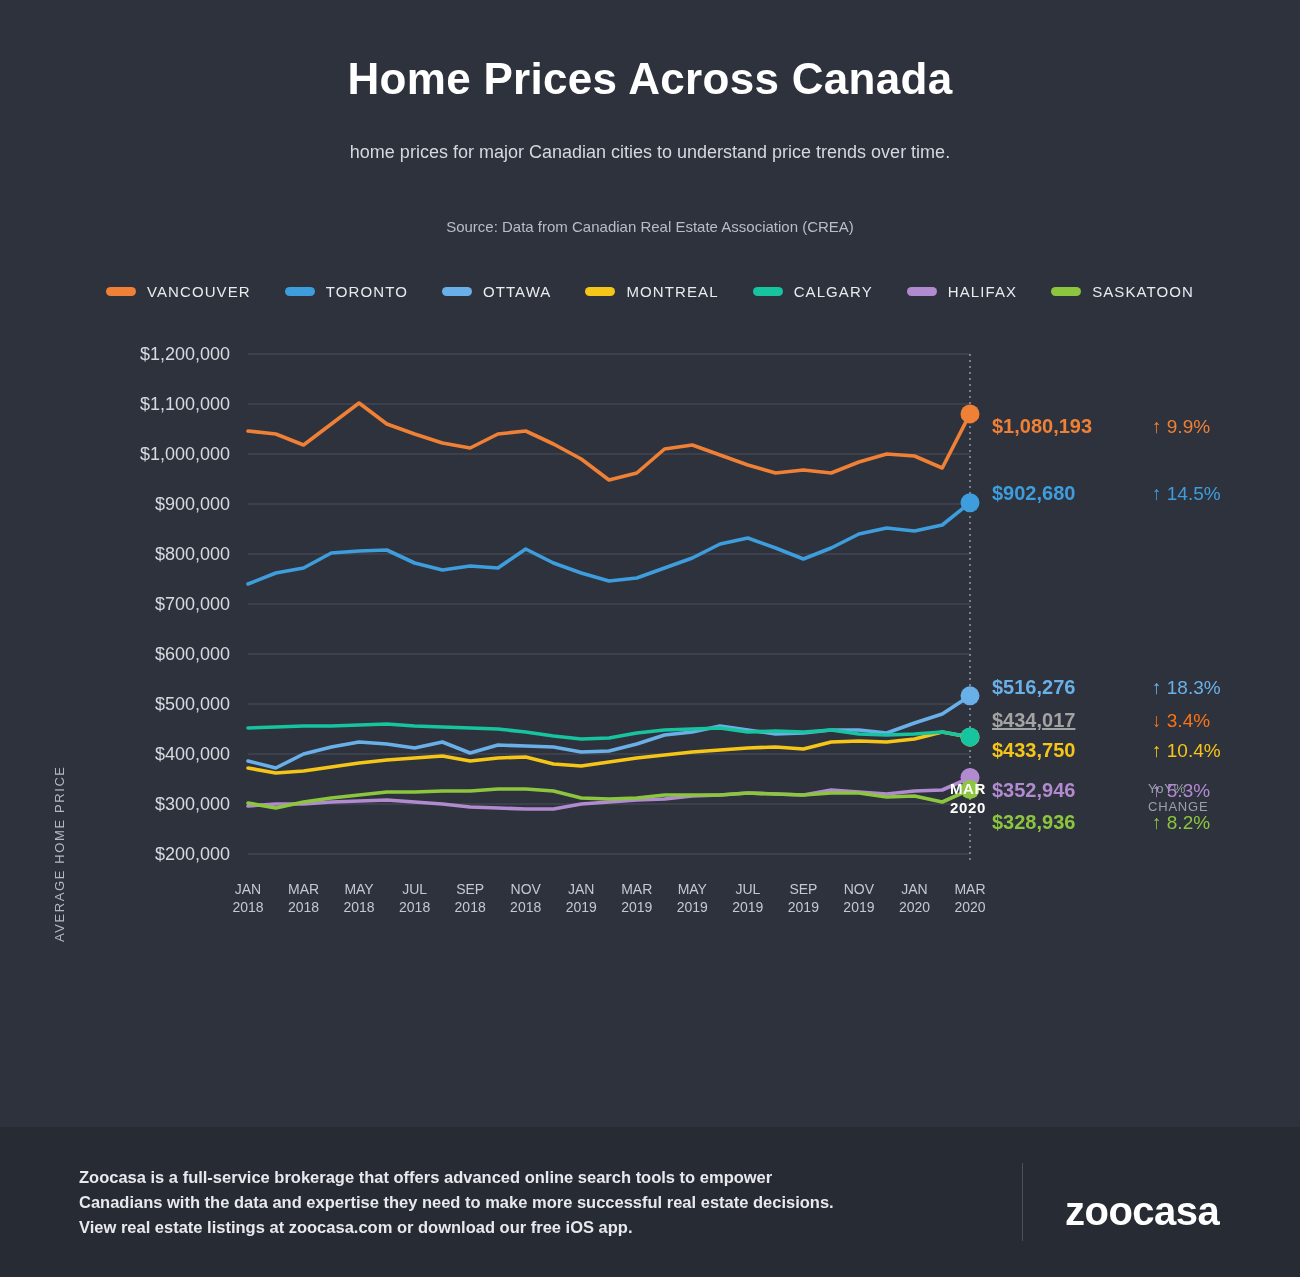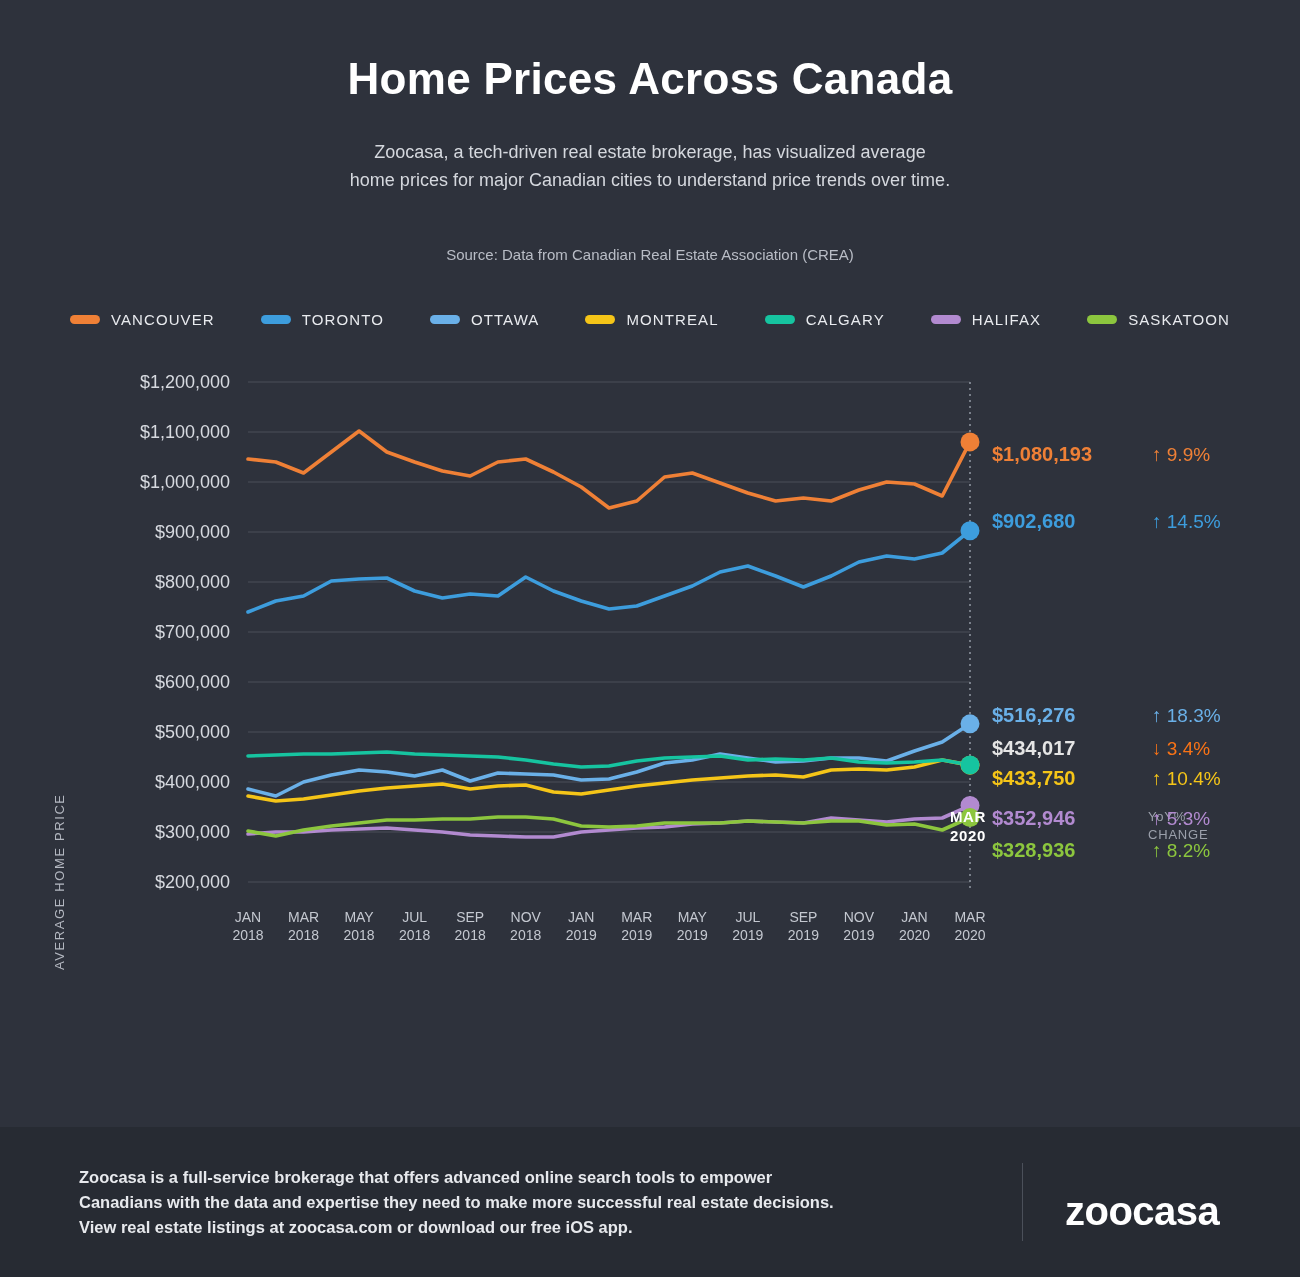--- a/index.html
+++ b/index.html
@@ -50,21 +50,21 @@
     font-size: 15px;
     color: #b9bdc6;
     margin-top: 52px;
   }
   
   .legend {
     display: flex;
     justify-content: center;
     align-items: center;
     margin-top: 48px;
-    gap: 12px;
+    gap: 0px;
   }
   .legend-item {
     display: flex;
     align-items: center;
     margin: 0 17px;
   }
   .legend-swatch {
     width: 30px;
     height: 9px;
     border-radius: 5px;
@@ -171,21 +171,20 @@
   }
 </style>
 </head>
 <body>
 
 <div class="page">
 
   <div class="header">
     <h1 class="title">Home Prices Across Canada</h1>
     <div class="desc">
-      <div>Zoocasa, a tech-driven real estate brokerage, has visualized average</div>
       <div>home prices for major Canadian cities to understand price trends over time.</div>
     </div>
     <div class="source">Source: Data from Canadian Real Estate Association (CREA)</div>
   </div>
 
   <div class="legend" id="legend">
       <div class="legend-item">
         <span class="legend-swatch" style="background: rgb(239, 128, 54);"></span>
         <span class="legend-label">VANCOUVER</span>
       </div>
@@ -294,21 +293,21 @@
     </div>
     <div id="value-labels">
         <div class="val-label" style="top: 91px; color: rgb(239, 128, 54);">$1,080,193</div>
         <div class="yoy-label" style="top: 92px; color: rgb(239, 128, 54);"><span>↑ </span><span>9.9%</span></div>
         <div class="val-label" style="top: 158px; color: rgb(61, 157, 221);">$902,680</div>
         <div class="yoy-label" style="top: 159px; color: rgb(61, 157, 221);"><span>↑ </span><span>14.5%</span></div>
         <div class="val-label" style="top: 352px; color: rgb(106, 176, 232);">$516,276</div>
         <div class="yoy-label" style="top: 353px; color: rgb(106, 176, 232);"><span>↑ </span><span>18.3%</span></div>
         <div class="val-label" style="top: 415px; color: rgb(245, 197, 24);">$433,750</div>
         <div class="yoy-label" style="top: 416px; color: rgb(245, 197, 24);"><span>↑ </span><span>10.4%</span></div>
-        <div class="val-label" style="top: 385px; color: #e5e5e5;">$434,017</div>
+        <div class="val-label" style="top: 385px; color: #a3a3a3; text-decoration: underline;">$434,017</div>
         <div class="yoy-label" style="top: 386px; color: #f97316;"><span>↓ </span><span>3.4%</span></div>
         <div class="val-label" style="top: 455px; color: rgb(178, 138, 208);">$352,946</div>
         <div class="yoy-label" style="top: 456px; color: rgb(178, 138, 208);"><span>↑ </span><span>5.3%</span></div>
         <div class="val-label" style="top: 487px; color: rgb(140, 198, 62);">$328,936</div>
         <div class="yoy-label" style="top: 488px; color: rgb(140, 198, 62);"><span>↑ </span><span>8.2%</span></div>
       </div>
   </div>
 
   <div class="footer">
     <div class="footer-text">

